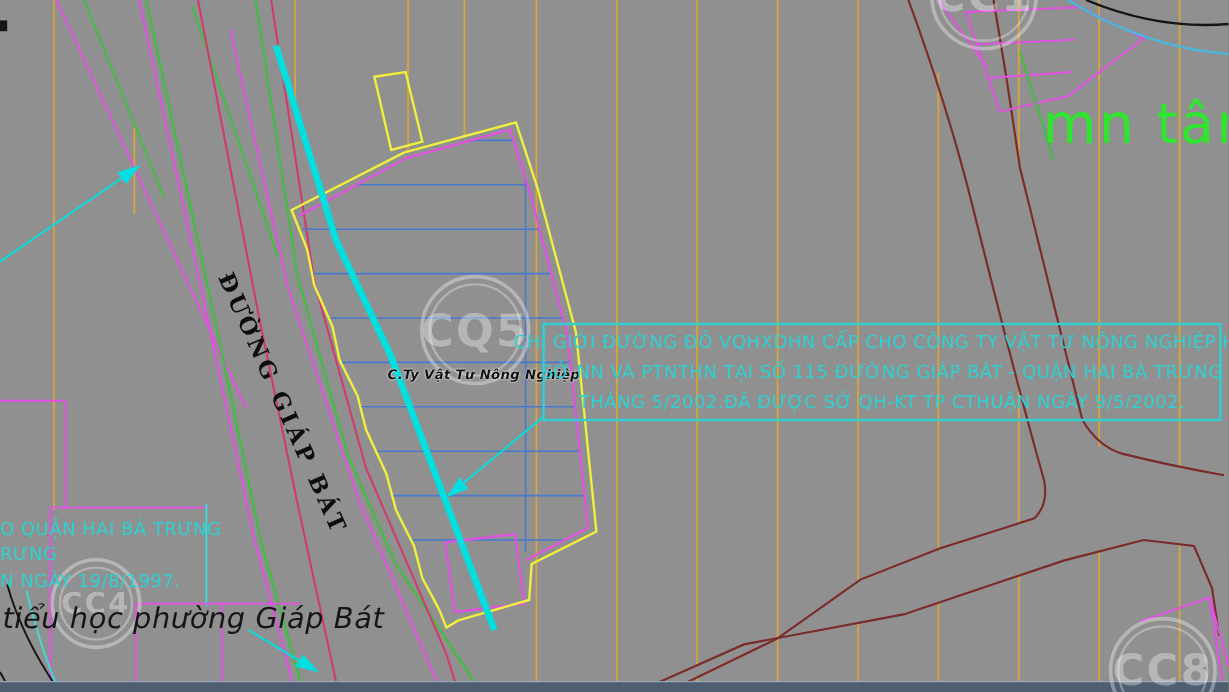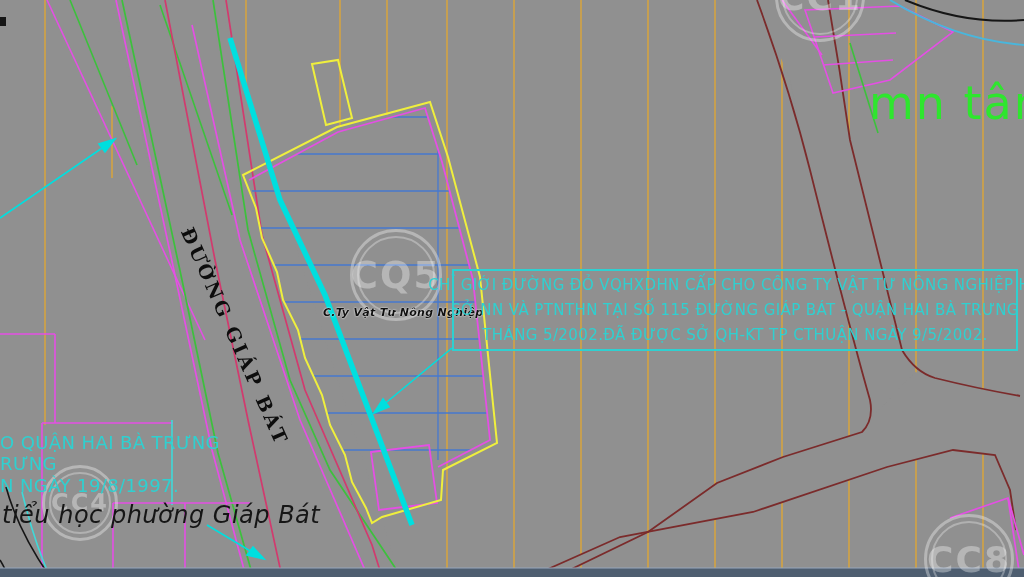--- a/index.html
+++ b/index.html
@@ -5,21 +5,21 @@
   html,body{margin:0;padding:0;background:#666;}
   #stage{position:relative;width:1024px;height:577px;overflow:hidden;
          background:#909090;font-family:"DejaVu Sans",sans-serif;}
   #stage svg{position:absolute;left:0;top:0;}
   .lbl{position:absolute;white-space:nowrap;}
   
   .note-box{left:452px;top:269px;width:562px;height:78px;border:2px solid #2fd0d0;
             display:flex;flex-direction:column;justify-content:center;align-items:center;
             color:#2fd0d0;font-size:15px;line-height:25px;letter-spacing:.4px;text-align:center;}
   
-  .left-note{color:#2fd0d0;font-size:18px;letter-spacing:.4px;}
+  .left-note{color:#2fd0d0;font-size:15px;letter-spacing:.4px;}
   
   .green-lbl{left:869px;top:76px;font-size:46px;color:#2ee62e;letter-spacing:2px;}
   
   .school-lbl{left:2px;top:501px;font-size:24px;font-style:italic;color:#161616;letter-spacing:.5px;}
   
   .site-lbl{left:323px;top:306px;font-size:11px;font-weight:bold;font-style:italic;color:#101010;
             text-shadow:0 0 2px rgba(255,255,255,.85),0 0 1px rgba(255,255,255,.9);letter-spacing:.3px;}
   
   .road-lbl{left:197px;top:224px;transform:rotate(66deg);transform-origin:0 0;
             font-family:"DejaVu Serif",serif;font-weight:bold;font-size:19px;

